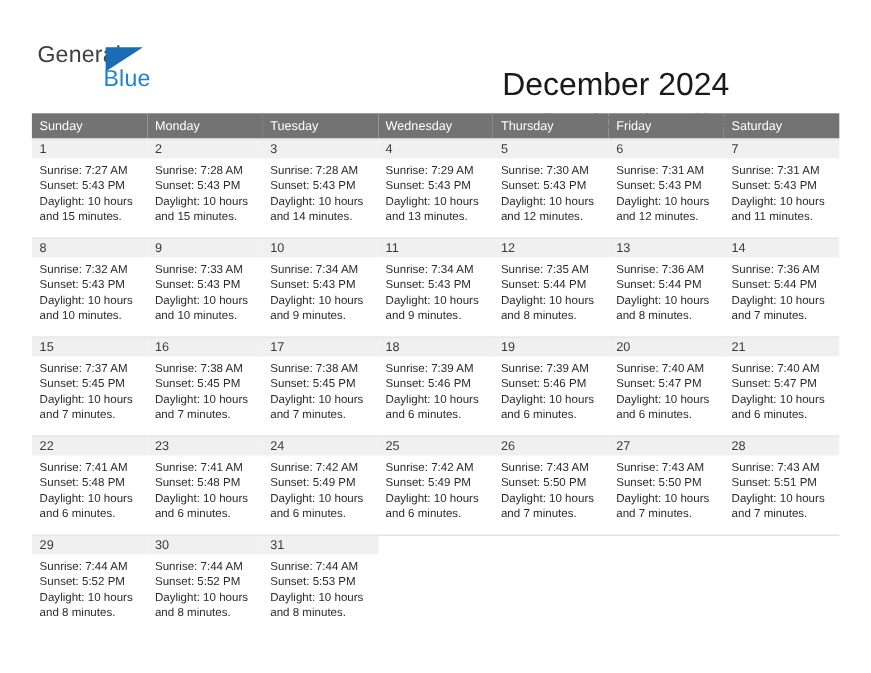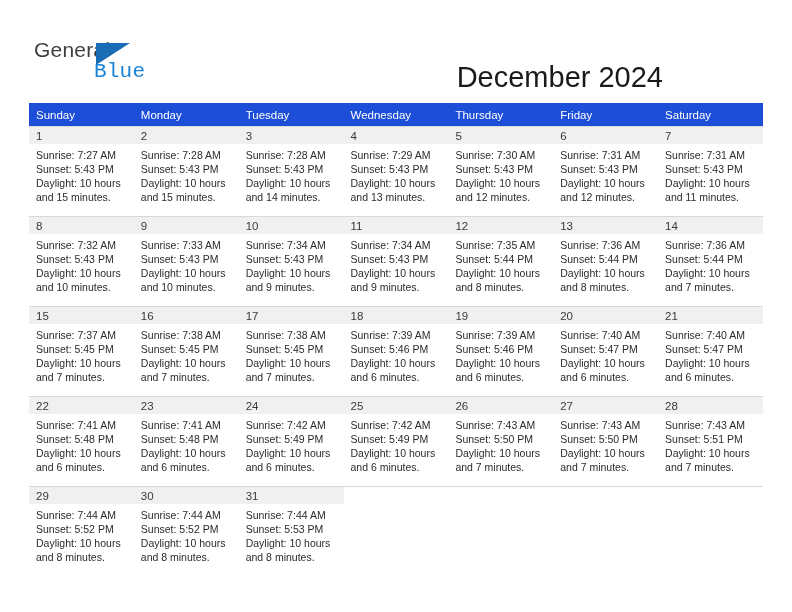--- a/index.html
+++ b/index.html
@@ -56,21 +56,21 @@
     border-left: 34px solid #1a6cb5;
     border-bottom: 22px solid transparent;
   }
   .logo-blue {
     position: absolute;
     left: 60px;
     top: 22px;
     font-size: 21px;
     letter-spacing: 0.2px;
     color: #1a83d6;
-    font-family: Liberation Mono, monospace;
+    font-family: Liberation Sans, sans-serif;
   }
 
   .title-block {
     position: absolute;
     right: 35px;
     top: 30px;
     text-align: right;
     margin-top: 30px;
   }
   .month-title {
@@ -93,21 +93,21 @@
   .calendar {
     position: absolute;
     left: 29px;
     top: 103px;
     width: 734px;
     border-collapse: collapse;
     table-layout: fixed;
   }
 
   .calendar th {
-    background: #1d4ed8;
+    background: #737373;
     color: #ffffff;
     font-size: 11.5px;
     font-weight: normal;
     text-align: left;
     padding: 5px 0 5px 7px;
     height: 13px;
     border: none;
   }
 
   .calendar td {

